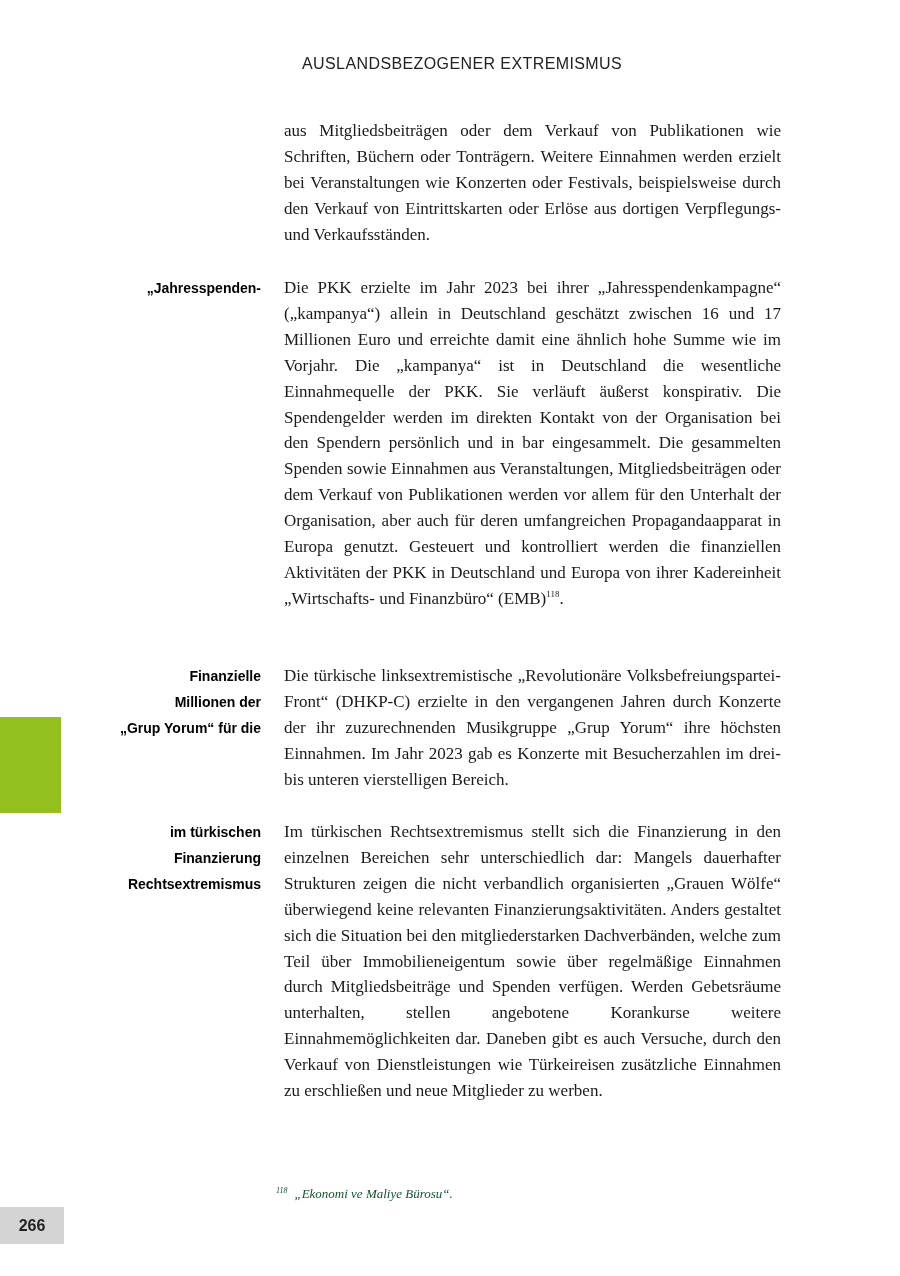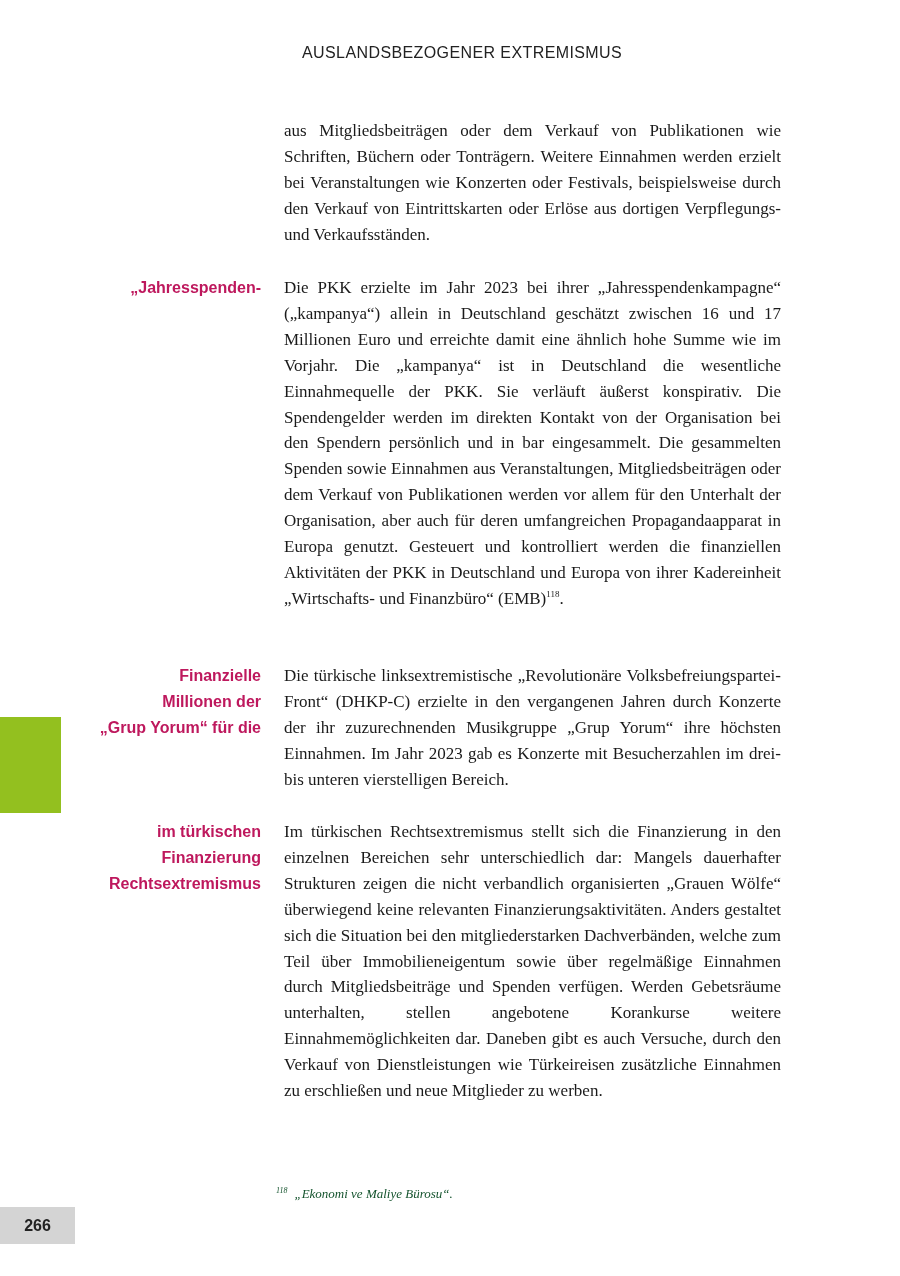--- a/index.html
+++ b/index.html
@@ -7,44 +7,44 @@
     width: 900px; height: 1276px; position: relative; overflow: hidden;
     background: #ffffff; color: #1a1a1a;
     font-family: "Liberation Serif", "DejaVu Serif", serif;
   }
   .running-head {
     position: absolute; top: 44px; left: 0; width: 900px; text-align: center;
     font-family: "Liberation Sans", "DejaVu Sans", sans-serif;
     font-size: 16px; letter-spacing: 0.4px; color: #222;
     padding-left: 0;
   }
-  .running-head span { position: absolute; left: 302px; top: 0; white-space: nowrap; }
+  .running-head span { position: absolute; left: 302px; top: 11px; white-space: nowrap; }
   .side-label {
     position: absolute; left: 60px; width: 201px; text-align: right;
     font-family: "Liberation Sans", "DejaVu Sans", sans-serif;
-    font-weight: bold; font-size: 16px; line-height: 26px; color: #be185d;
+    font-weight: bold; font-size: 14px; line-height: 26px; color: #000000;
   }
   .side-label div { white-space: nowrap; }
   .body-text {
     position: absolute; left: 284px; width: 497px;
     font-size: 17px; line-height: 25.9px; text-align: justify;
     hyphens: manual;
   }
   .body-text sup { font-size: 9px; vertical-align: 7px; line-height: 0; }
   .green-tab {
     position: absolute; left: 0; top: 717px; width: 61px; height: 96px;
     background: #93c01f;
   }
   .footnote {
     position: absolute; left: 276px; top: 1186px;
     font-size: 13px; color: #14532d; white-space: nowrap; font-style: italic;
   }
   .footnote .fn-num { font-size: 8px; vertical-align: 5px; margin-right: 7px; }
   .page-number {
-    position: absolute; left: 0; top: 1207px; width: 75px; height: 37px;
+    position: absolute; left: 0; top: 1207px; width: 64px; height: 37px;
     background: #d4d4d4; display: flex; align-items: center; justify-content: center;
     font-family: "Liberation Sans", "DejaVu Sans", sans-serif;
     font-weight: bold; font-size: 16px; color: #222;
   }
 </style>
 </head>
 <body>
 
 <div class="running-head">
   <span>AUSLANDSBEZOGENER EXTREMISMUS</span>

